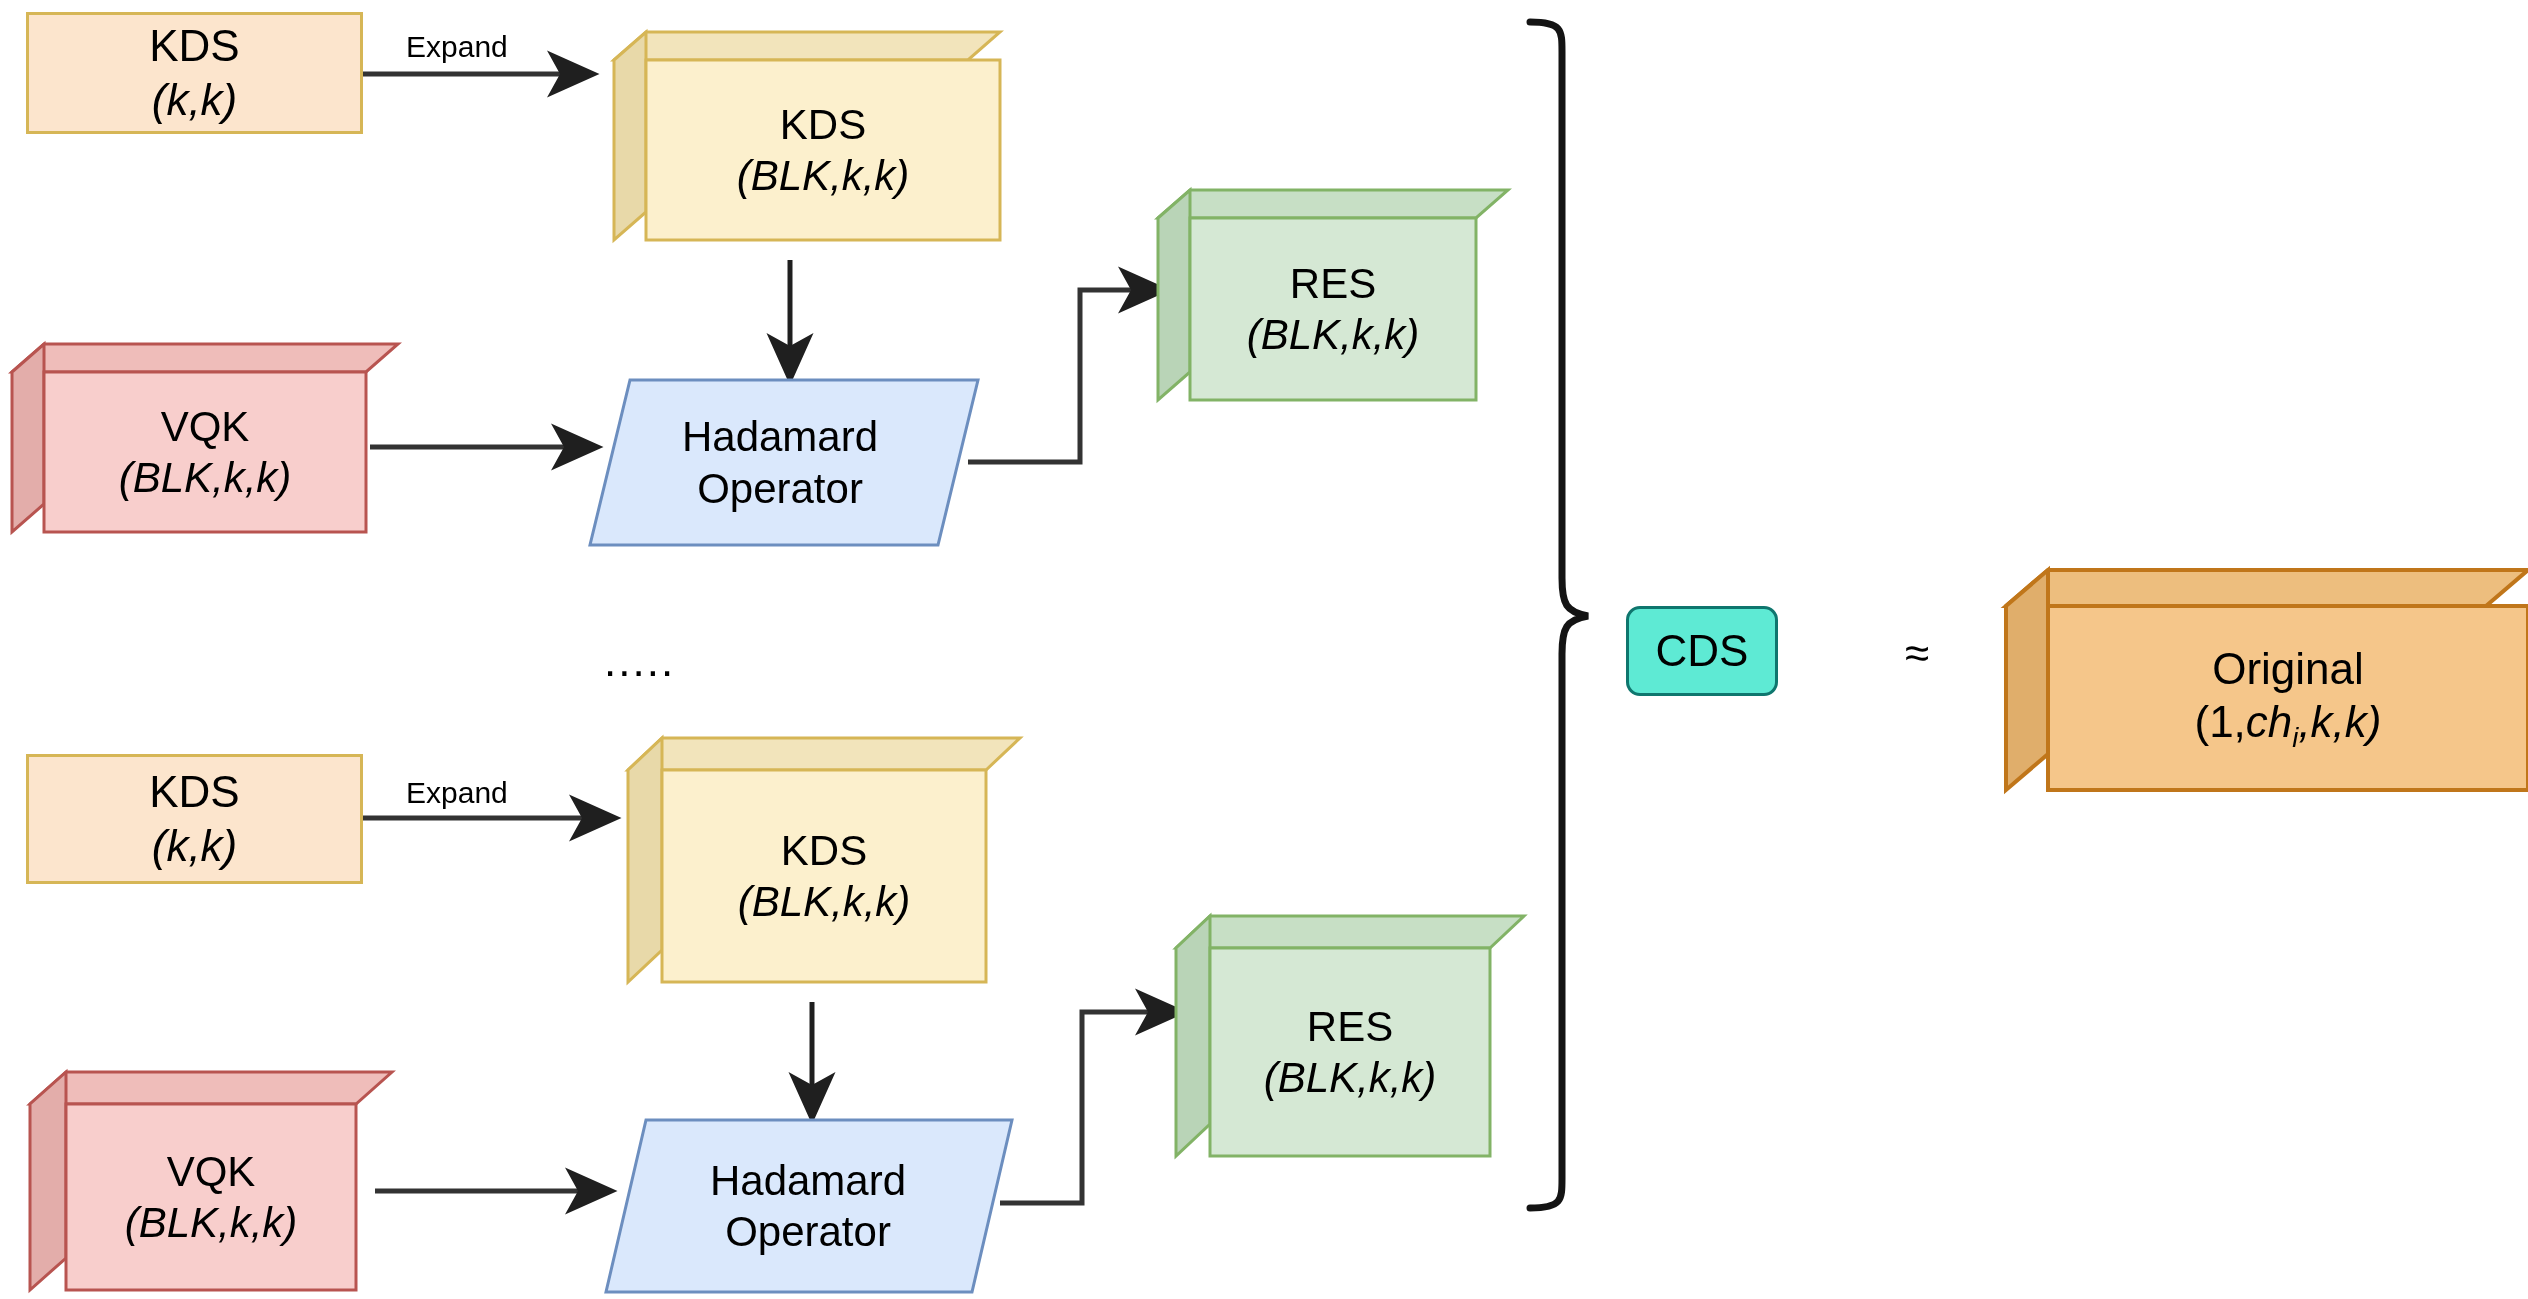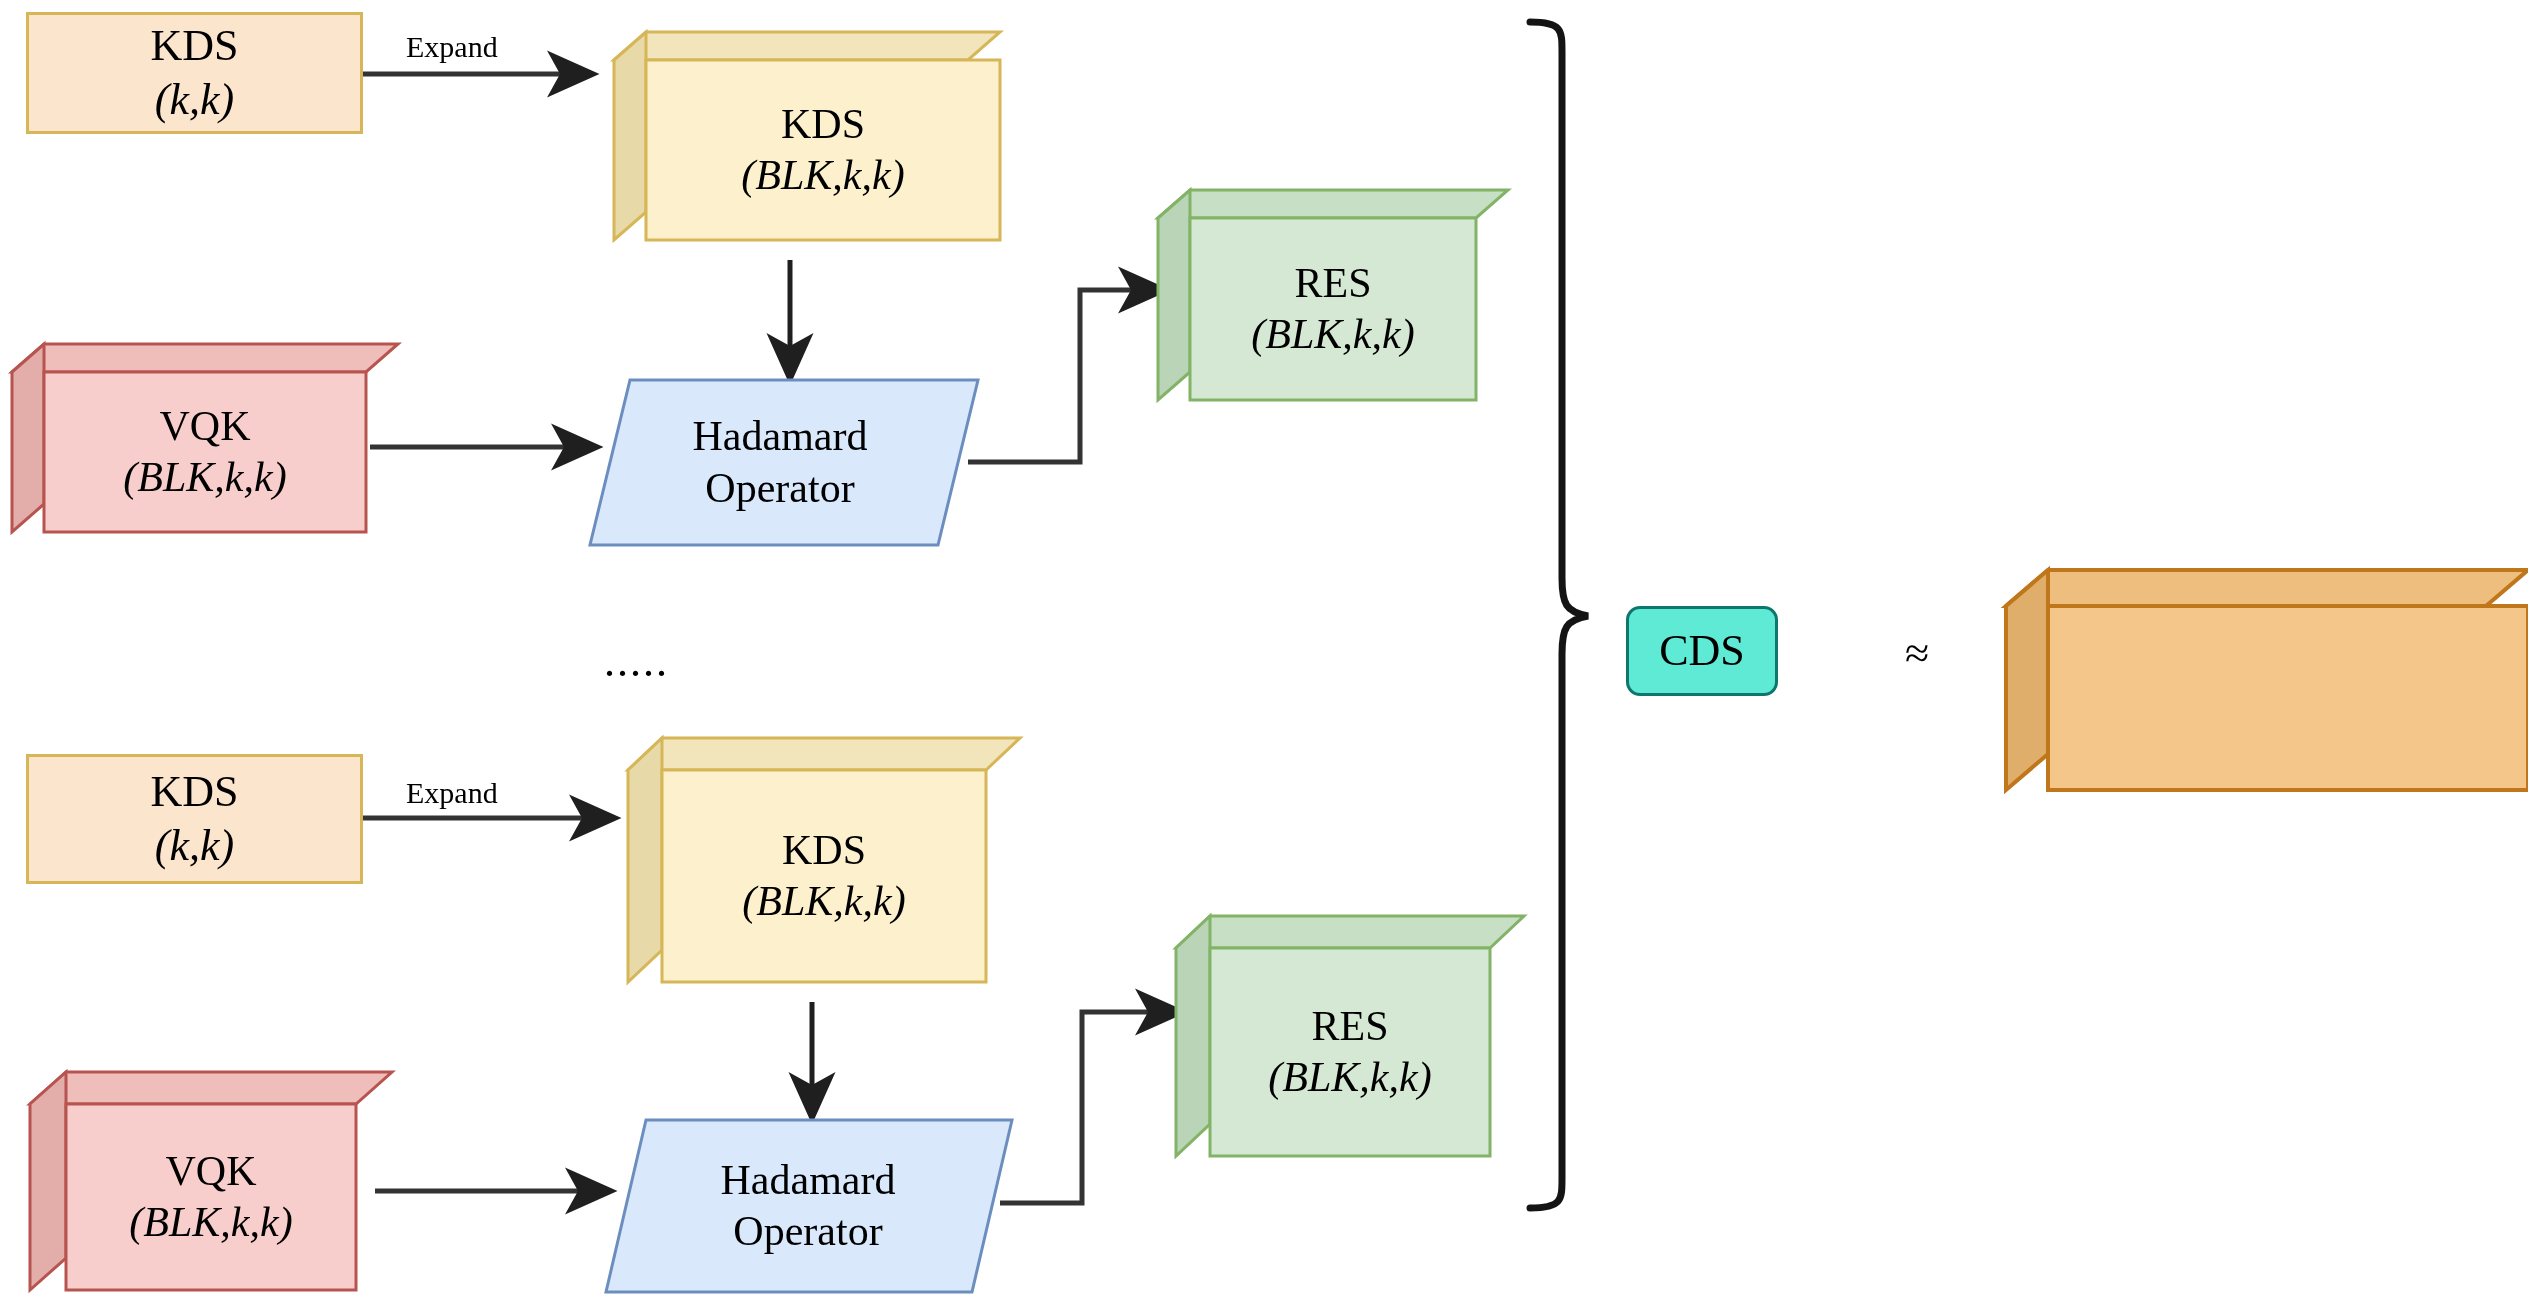--- a/index.html
+++ b/index.html
@@ -10,21 +10,20 @@
   }
   body {
     font-family: "Liberation Sans", sans-serif;
   }
   #canvas {
     position: relative;
     width: 2528px;
     height: 1299px;
     background: #ffffff;
     overflow: hidden;
-    font-family: Liberation Serif, serif;
   }
   svg.layer {
     position: absolute;
     left: 0;
     top: 0;
     width: 2528px;
     height: 1299px;
     pointer-events: none;
   }
   .node {
@@ -236,14 +235,20 @@
   </div>
 
   <div class="node cds-box" style="left:1626px; top:606px; width:152px; height:90px;">
     <div class="label-stack">
       <span class="ln txt-44">CDS</span>
     </div>
   </div>
 
   <span class="approx" style="left:1905px; top:628px;">≈</span>
 
+  <div class="cube-text txt-44" style="left:2048px; top:606px; width:480px; height:184px;">
+    <span class="ln">Original</span>
+    <span class="ln">
+      <span>(1,</span><span class="ital">ch</span><sub class="ital" style="font-size:0.62em;">i</sub><span class="ital">,k,k)</span>
+    </span>
+  </div>
 
 </div>
 
 </body></html>

